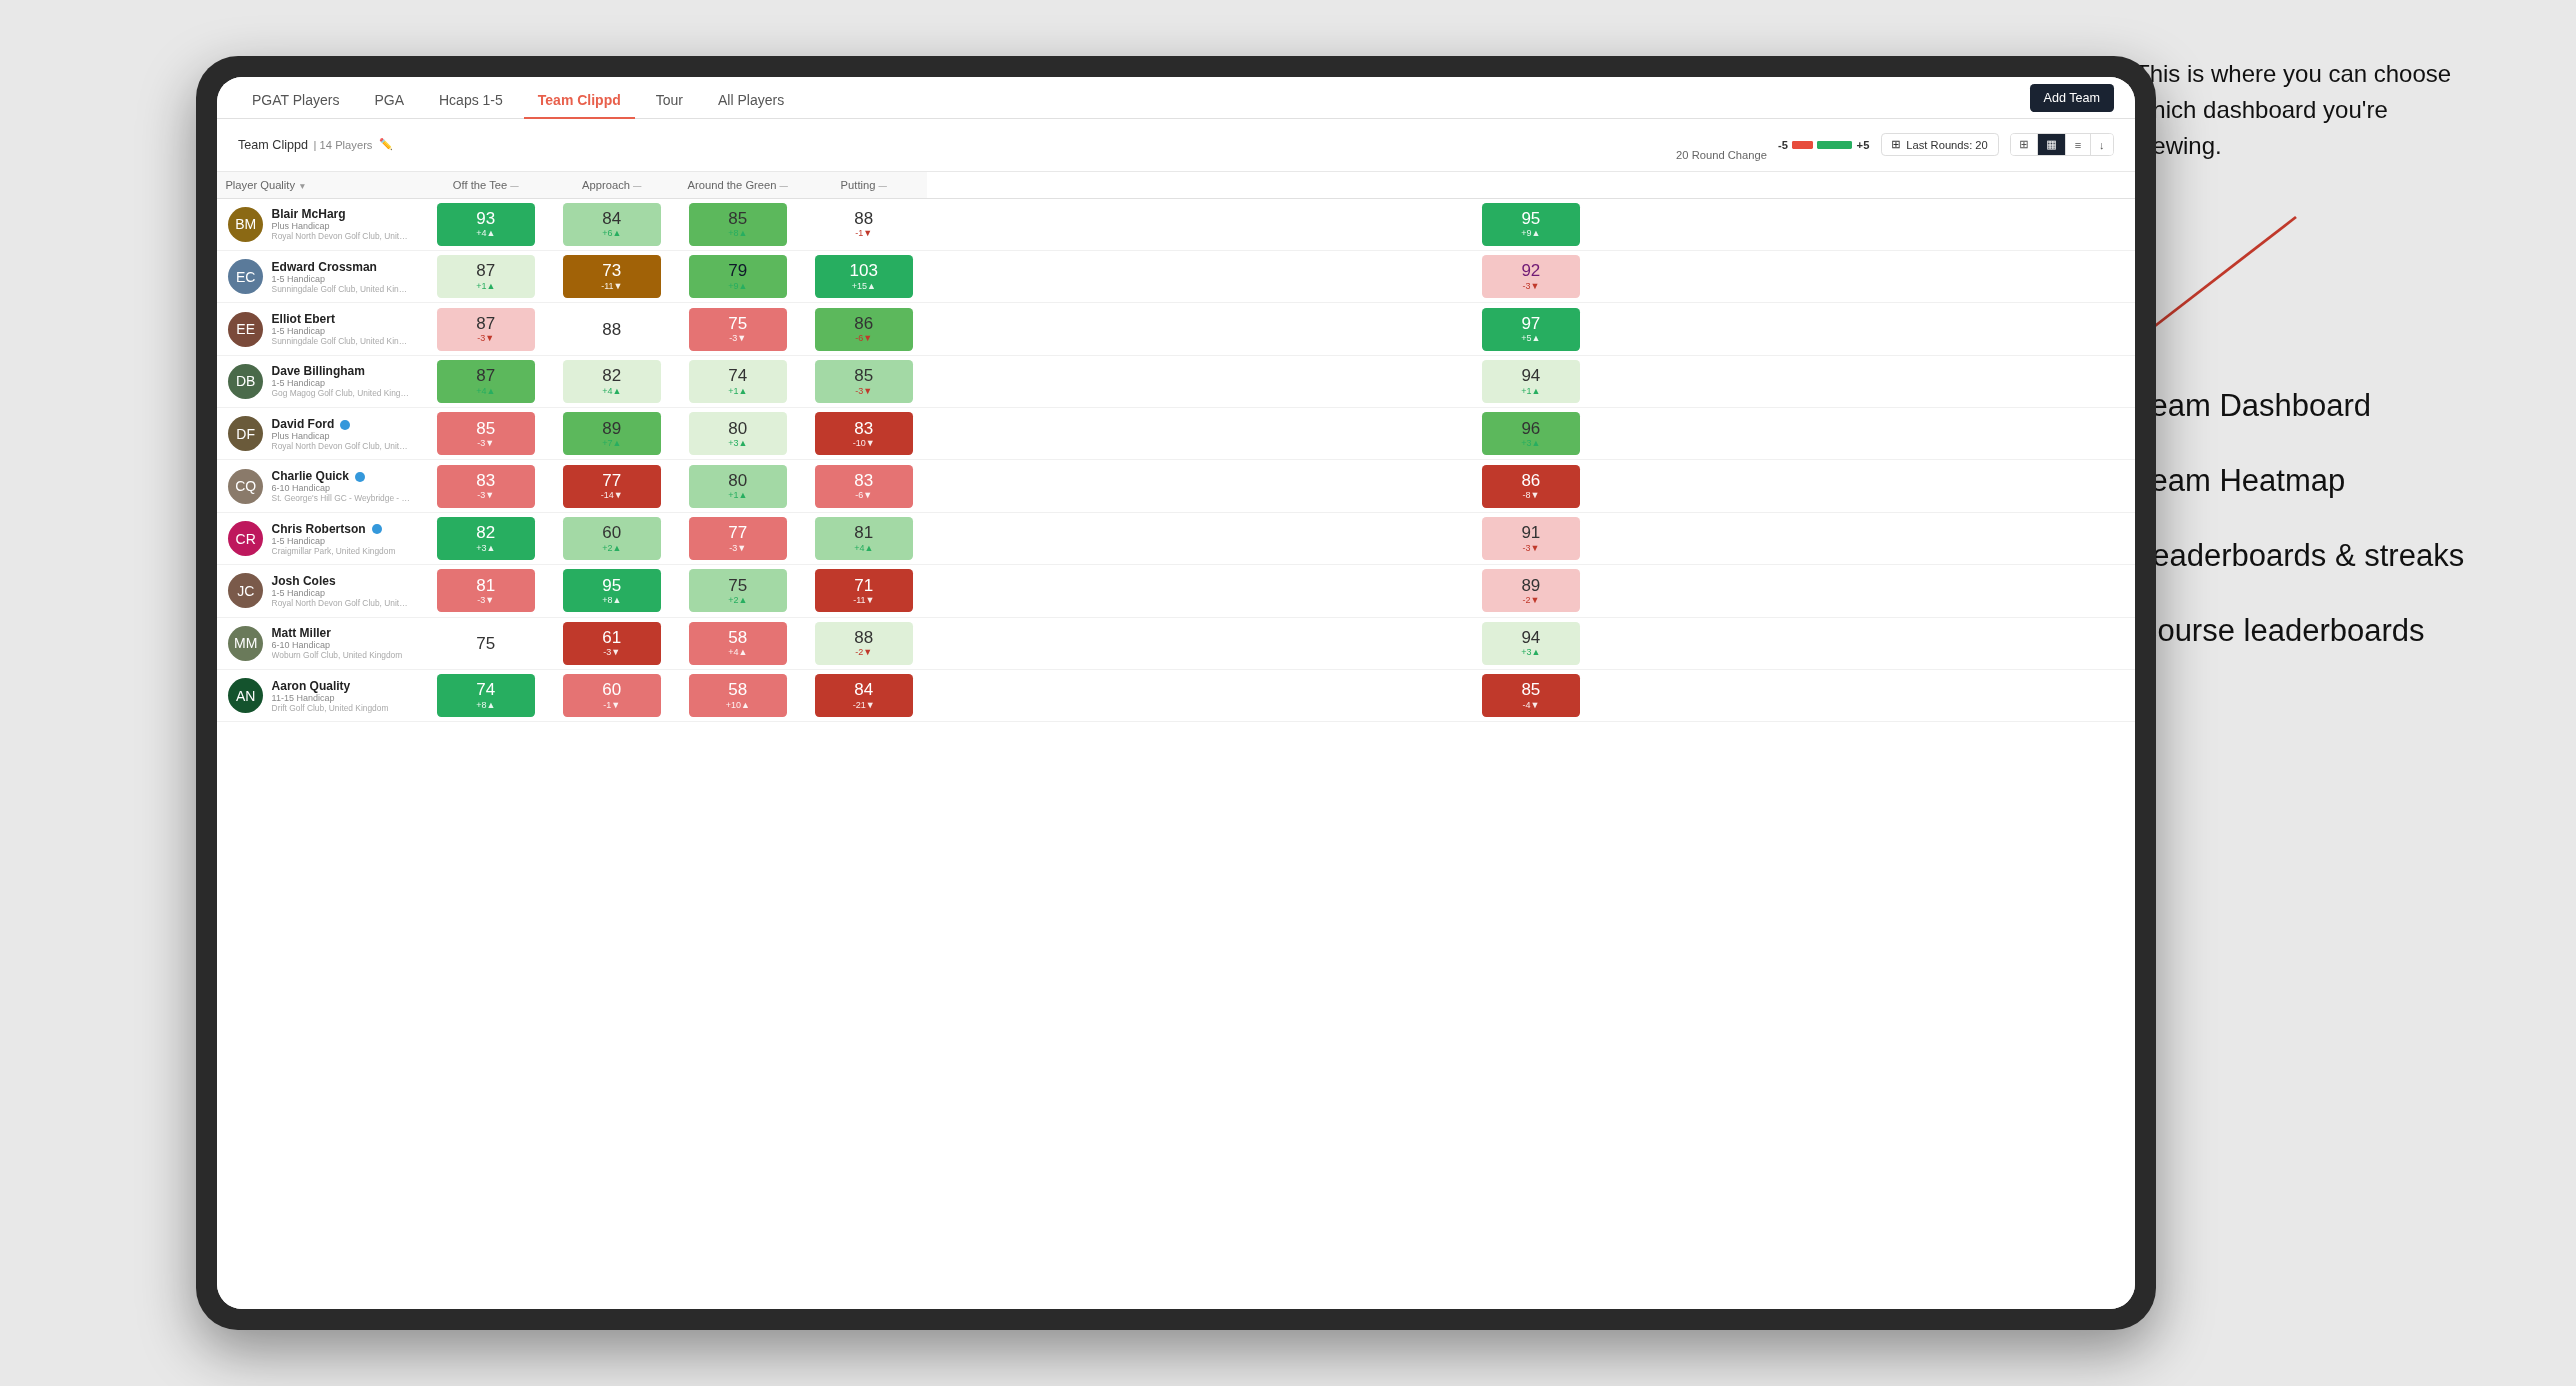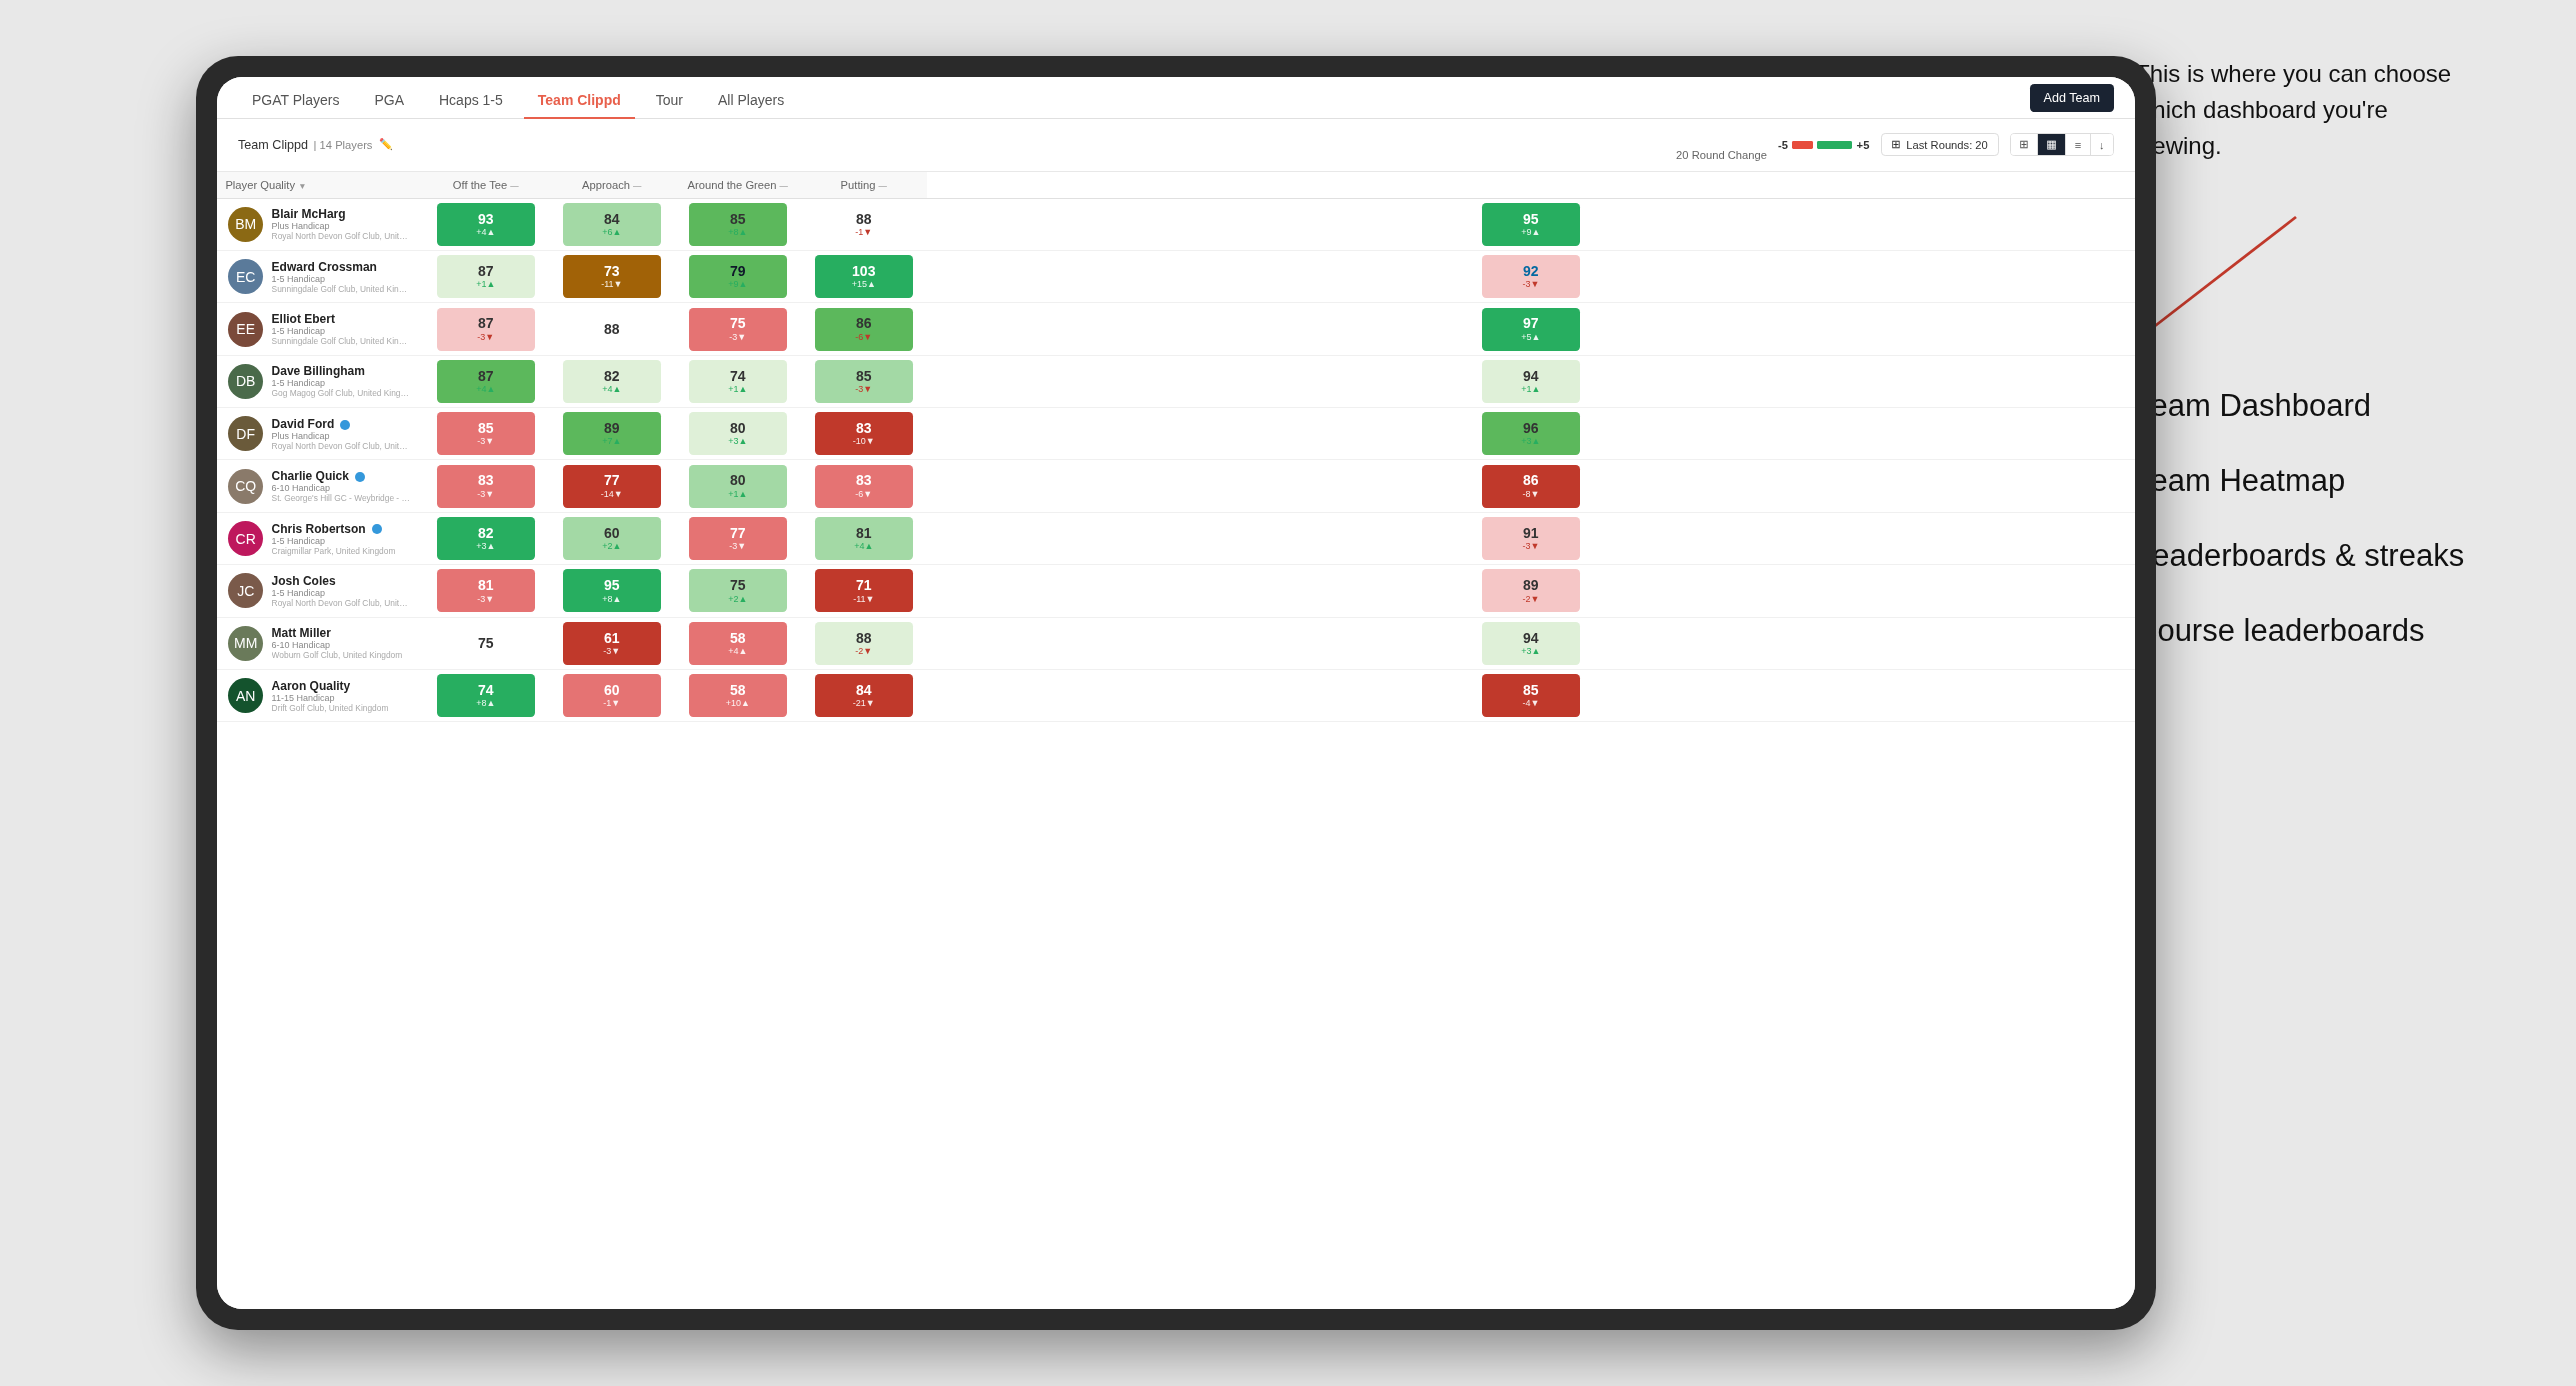--- a/index.html
+++ b/index.html
@@ -294,22 +294,22 @@
       display: inline-flex;
       flex-direction: column;
       align-items: center;
       justify-content: center;
       width: 98px;
       height: 43px;
       border-radius: 4.2px;
       position: relative;
     }
     .metric-value {
-      font-size: 14px;
-      font-weight: 700;
+      font-size: 17px;
+      font-weight: 400;
       color: #333;
       line-height: 1;
     }
     .metric-change {
       font-size: 9px;
       color: #555;
       margin-top: 1.4px;
     }
 
     
@@ -491,21 +491,21 @@
   </div></td>
     <td class="metric-cell"><div class="metric-box" style="background:#5cb85c;">
     <span class="metric-value" style="color:#0f172a;">79</span>
     <span class="metric-change" style="color:#27ae60;">+9▲</span>
   </div></td>
     <td class="metric-cell"><div class="metric-box" style="background:#27ae60;">
     <span class="metric-value" style="color:#fff;">103</span>
     <span class="metric-change" style="color:rgba(255,255,255,0.9);">+15▲</span>
   </div></td>
     <td class="metric-cell"><div class="metric-box" style="background:#f5c6c6;">
-    <span class="metric-value" style="color:#0369a1;">92</span>
+    <span class="metric-value" style="color:#701a75;">92</span>
     <span class="metric-change" style="color:#c0392b;">-3▼</span>
   </div></td>
   </tr>
             <tr>
     <td>
       <div class="player-cell">
         <div class="player-avatar" style="background:#7a4a3a;">
           EE
         </div>
         <div class="player-info">

